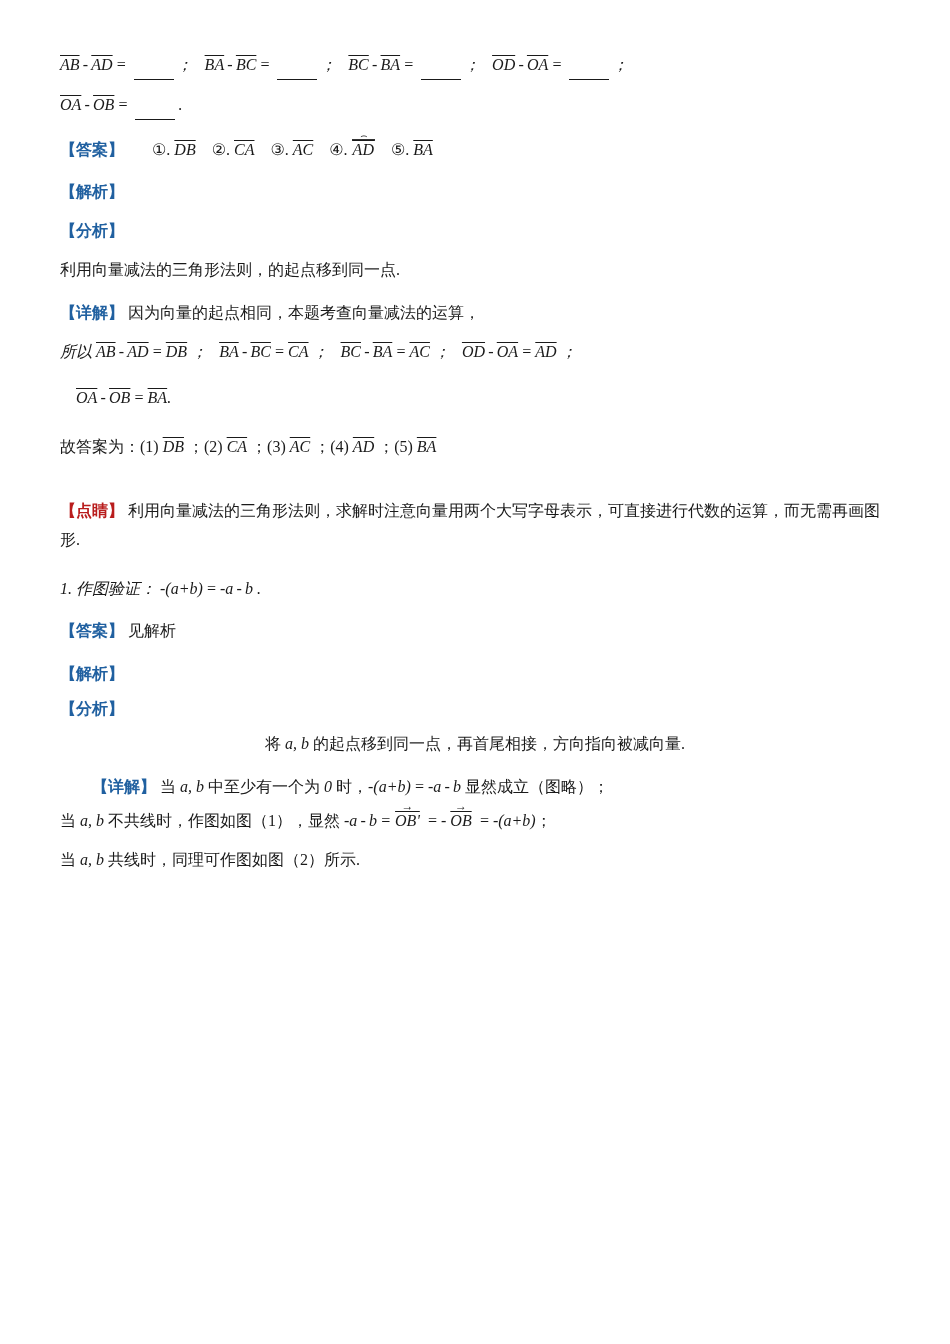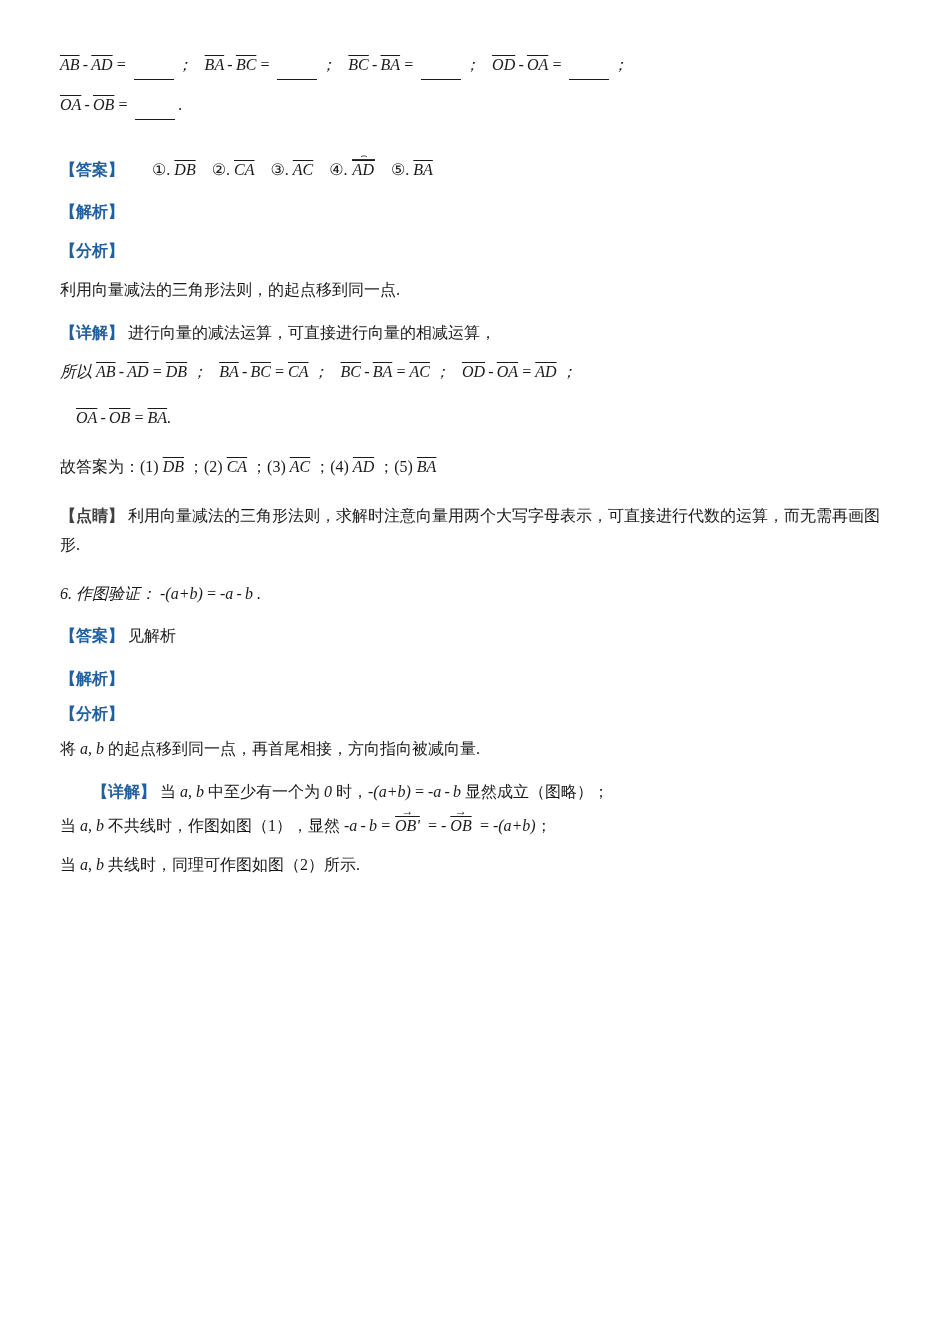--- a/index.html
+++ b/index.html
@@ -56,21 +56,21 @@
   <span class="math-italic"><span class="overline">AB</span> - <span class="overline">AD</span> =</span>
   <span class="blank">&nbsp;&nbsp;&nbsp;&nbsp;&nbsp;&nbsp;</span><span>；</span>&nbsp;&nbsp;
   <span class="math-italic"><span class="overline">BA</span> - <span class="overline">BC</span> =</span>
   <span class="blank">&nbsp;&nbsp;&nbsp;&nbsp;&nbsp;&nbsp;</span><span>；</span>&nbsp;&nbsp;
   <span class="math-italic"><span class="overline">BC</span> - <span class="overline">BA</span> =</span>
   <span class="blank">&nbsp;&nbsp;&nbsp;&nbsp;&nbsp;&nbsp;</span><span>；</span>&nbsp;&nbsp;
   <span class="math-italic"><span class="overline">OD</span> - <span class="overline">OA</span> =</span>
   <span class="blank">&nbsp;&nbsp;&nbsp;&nbsp;&nbsp;&nbsp;</span><span>；</span>
 </p>
 
-<p class="math-line" style="margin-bottom: 36px;">
+<p class="math-line" style="margin-bottom: 16px;">
   <span class="math-italic"><span class="overline">OA</span> - <span class="overline">OB</span> =</span>
   <span class="blank">&nbsp;&nbsp;&nbsp;&nbsp;&nbsp;</span><span>.</span>
 </p>
 
 <p style="margin-bottom: 14px;">
   <span class="bracket-label" style="color: #2060a0;">【答案】</span>
   &nbsp;&nbsp;&nbsp;&nbsp;&nbsp;
   <span class="circle-num">①.</span>
   <span class="math-italic"><span class="overline">DB</span></span>
   &nbsp;&nbsp;
@@ -97,77 +97,77 @@
 <p>
   <span class="bracket-label" style="color:#2060a0;">【分析】</span>
 </p>
 
 <p style="margin-bottom: 14px;">
   <span>利用向量减法的三角形法则，的起点移到同一点.</span>
 </p>
 
 <p>
   <span class="bracket-label" style="color:#2060a0;">【详解】</span>
-  <span>进行向量的减法运算，可直接进行向量的相减运算，</span>
+  <span>因为向量的起点相同，本题考查向量减法的运算，</span>
 </p>
 
 <p class="math-line" style="margin-bottom:18px;">
   <span>所以 </span>
   <span class="math-italic"><span class="overline">AB</span> - <span class="overline">AD</span> = <span class="overline">DB</span></span>
   <span>；&nbsp;&nbsp;</span>
   <span class="math-italic"><span class="overline">BA</span> - <span class="overline">BC</span> = <span class="overline">CA</span></span>
   <span>；&nbsp;&nbsp;</span>
   <span class="math-italic"><span class="overline">BC</span> - <span class="overline">BA</span> = <span class="overline">AC</span></span>
   <span>；&nbsp;&nbsp;</span>
   <span class="math-italic"><span class="overline">OD</span> - <span class="overline">OA</span> = <span class="overline">AD</span></span>
   <span>；</span>
 </p>
 
 <p class="math-line" style="margin-bottom: 20px; margin-left: 16px;">
   <span class="math-italic"><span class="overline">OA</span> - <span class="overline">OB</span> = <span class="overline">BA</span></span><span>.</span>
 </p>
 
-<p style="margin-bottom: 20px;">
+<p style="margin-bottom: 35px;">
   <span>故答案为：(1) </span>
   <span class="math-italic"><span class="overline">DB</span></span>
   <span>；(2) </span>
   <span class="math-italic"><span class="overline">CA</span></span>
   <span>；(3) </span>
   <span class="math-italic"><span class="overline">AC</span></span>
   <span>；(4) </span>
   <span class="math-italic"><span class="overline">AD</span></span>
   <span>；(5) </span>
   <span class="math-italic"><span class="overline">BA</span></span>
 </p>
 
 <p style="margin-bottom:20px;">
-  <span class="bracket-label" style="color:#404040;font-family:Liberation Serif, serif;">【点睛】</span>
+  <span class="bracket-label" style="color:#b91c1c;font-family:Liberation Serif, serif;">【点睛】</span>
   <span>利用向量减法的三角形法则，求解时注意向量用两个大写字母表示，可直接进行代数的运算，而无需再画图形.</span>
 </p>
 
 <p class="math-line" style="margin-bottom: 14px;">
-  <span>6. 作图验证：</span>
+  <span>1. 作图验证：</span>
   <span class="math-italic">-(a+b) = -a - b</span>
   <span>.</span>
 </p>
 
 <p style="margin-bottom:14px;">
   <span class="bracket-label" style="color:#2060a0;">【答案】</span>
   <span>见解析</span>
 </p>
 
 <p style="margin-bottom:6px;">
   <span class="bracket-label" style="color:#2060a0;">【解析】</span>
 </p>
 
 <p style="margin-bottom:6px;">
   <span class="bracket-label" style="color:#2060a0;">【分析】</span>
 </p>
 
-<p style="margin-bottom:14px;">
+<p style="margin-bottom:14px;text-align:center;">
   <span>将 <span class="math-italic">a, b</span> 的起点移到同一点，再首尾相接，方向指向被减向量.</span>
 </p>
 
 <p style="margin-bottom:6px;margin-left:32px;">
   <span class="bracket-label" style="color:#2060a0;">【详解】</span>
   <span>当 <span class="math-italic">a, b</span> 中至少有一个为 <span class="math-italic">0</span> 时，<span class="math-italic">-(a+b) = -a - b</span> 显然成立（图略）；</span>
 </p>
 
 <p style="margin-bottom: 10px;">
   <span>当 <span class="math-italic">a, b</span> 不共线时，作图如图（1），显然

